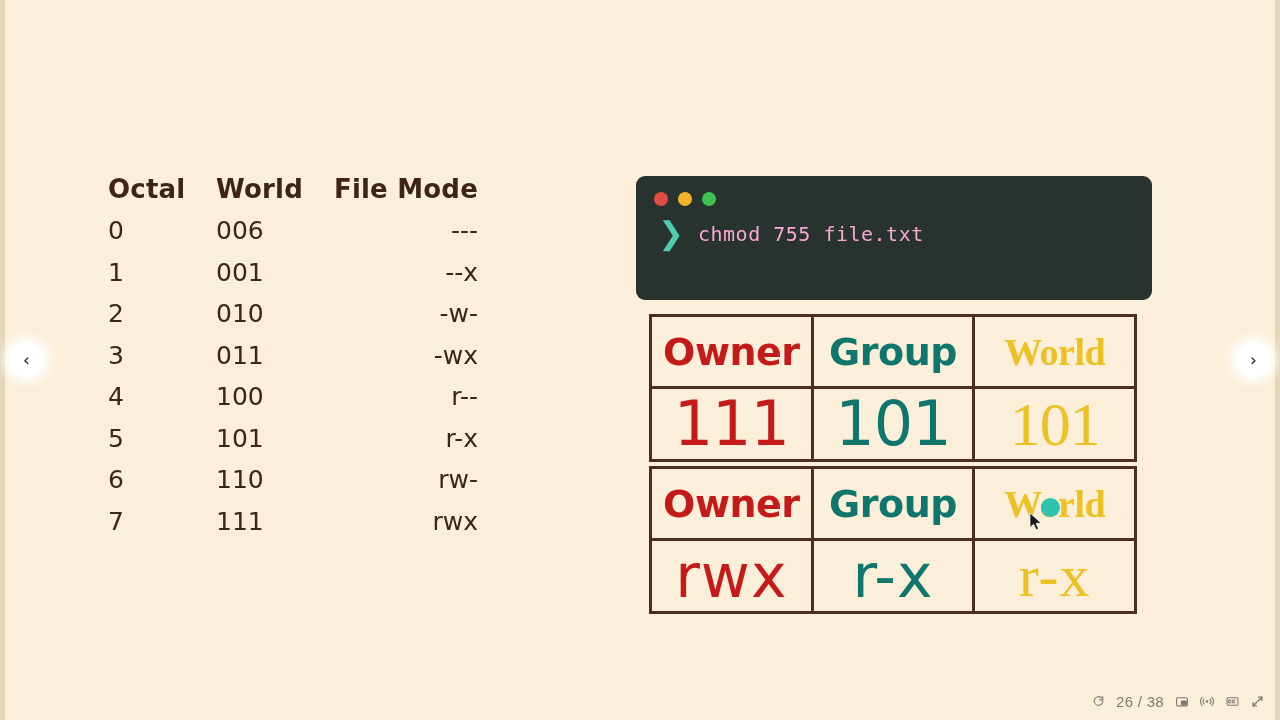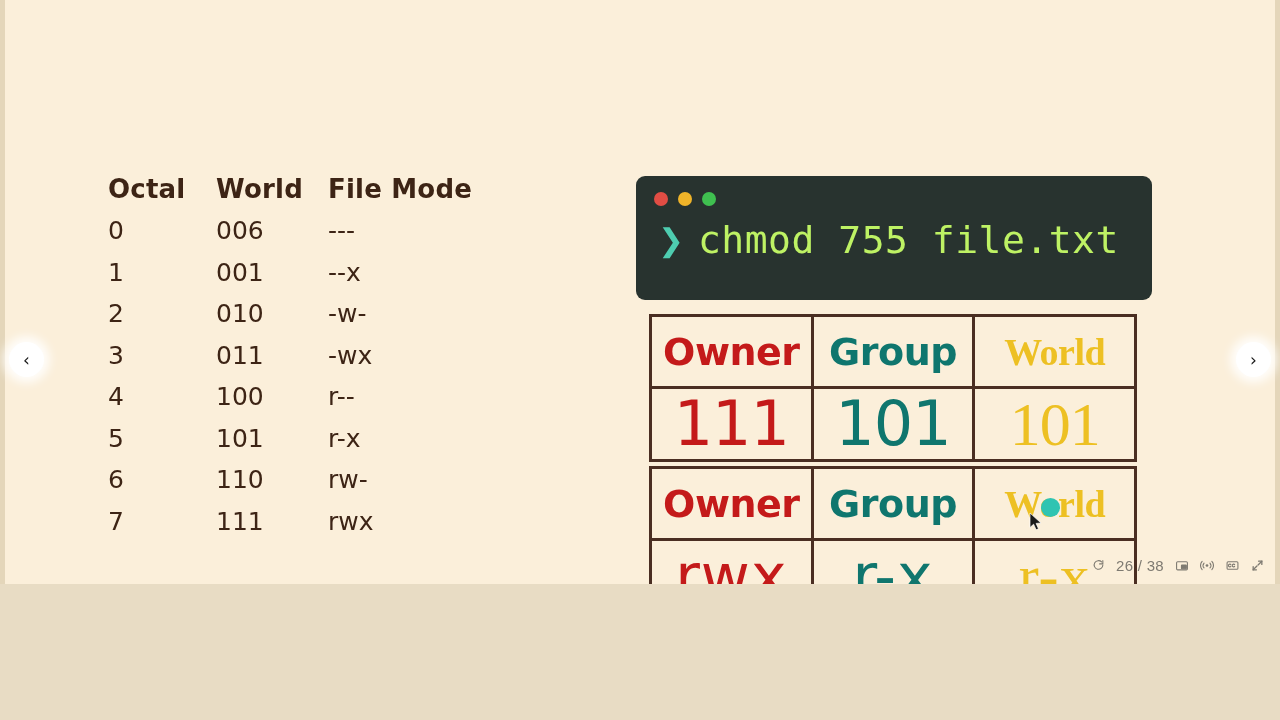--- a/index.html
+++ b/index.html
@@ -8,21 +8,21 @@
     margin: 0; padding: 0;
     width: 1280px; height: 720px;
     overflow: hidden;
     background: #e8dcc4;
     font-family: "Liberation Sans", sans-serif;
   }
 
   #stage {
     position: relative;
     width: 1280px;
-    height: 584px;
+    height: 720px;
     background: #fbefda;
     overflow: hidden;
   }
 
   
   .edge-strip {
     position: absolute;
     top: 0;
     width: 5px;
     height: 720px;
@@ -46,21 +46,21 @@
     height: 41.5px;
   }
   #octal-table .row.head {
     font-weight: bold;
     font-size: 26px;
     height: 42px;
     letter-spacing: 0.2px;
   }
   #octal-table .c-octal  { width: 108px; font-size: 25px; }
   #octal-table .c-binary { width: 112px; font-size: 25px; }
-  #octal-table .c-mode   { width: 150px; font-size: 25px; }
+  #octal-table .c-mode   { width: 150px; font-size: 25px; text-align: right; }
   #octal-table .row.head .c-octal,
   #octal-table .row.head .c-binary,
   #octal-table .row.head .c-mode { font-size: 26px; }
 
   
   #terminal {
     position: absolute;
     left: 636px;
     top: 176px;
     width: 516px;
@@ -88,22 +88,22 @@
     padding-left: 4px;
   }
   #terminal .prompt {
     color: #4ecdb0;
     font-size: 31px;
     font-weight: bold;
     line-height: 1;
     font-family: "DejaVu Sans", sans-serif;
   }
   #terminal .cmd {
-    color: #bef264;
-    font-size: 38px;
+    color: #f9a8d4;
+    font-size: 20px;
     letter-spacing: 0.5px;
     font-family: "DejaVu Sans Mono", monospace;
     white-space: pre;
   }
 
   
   .perm-grid {
     position: absolute;
     left: 649px;
     width: 488px;

